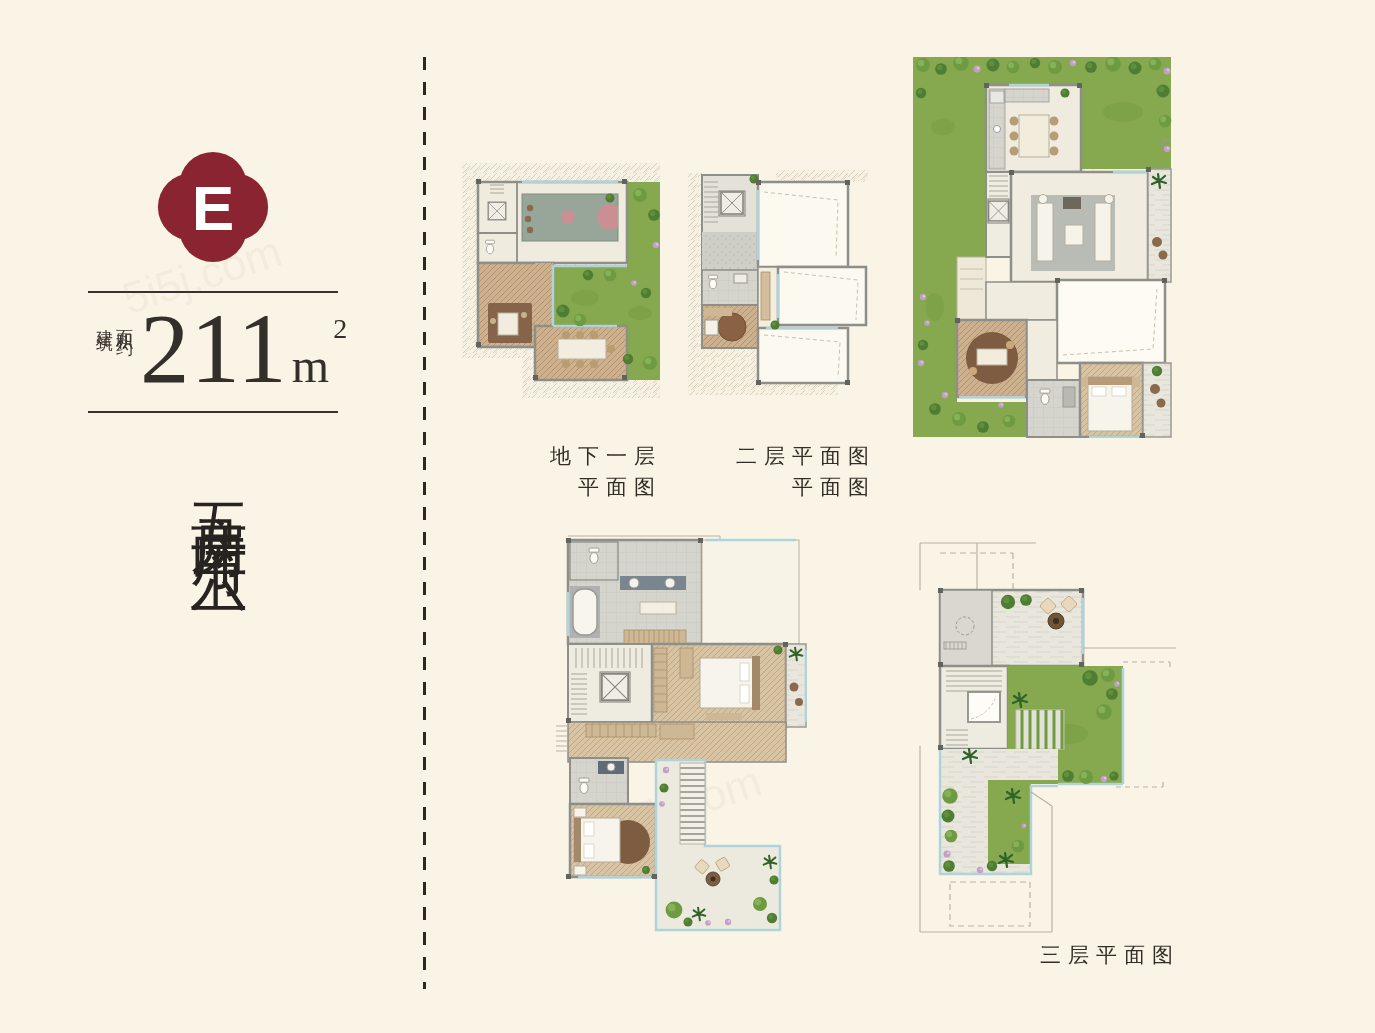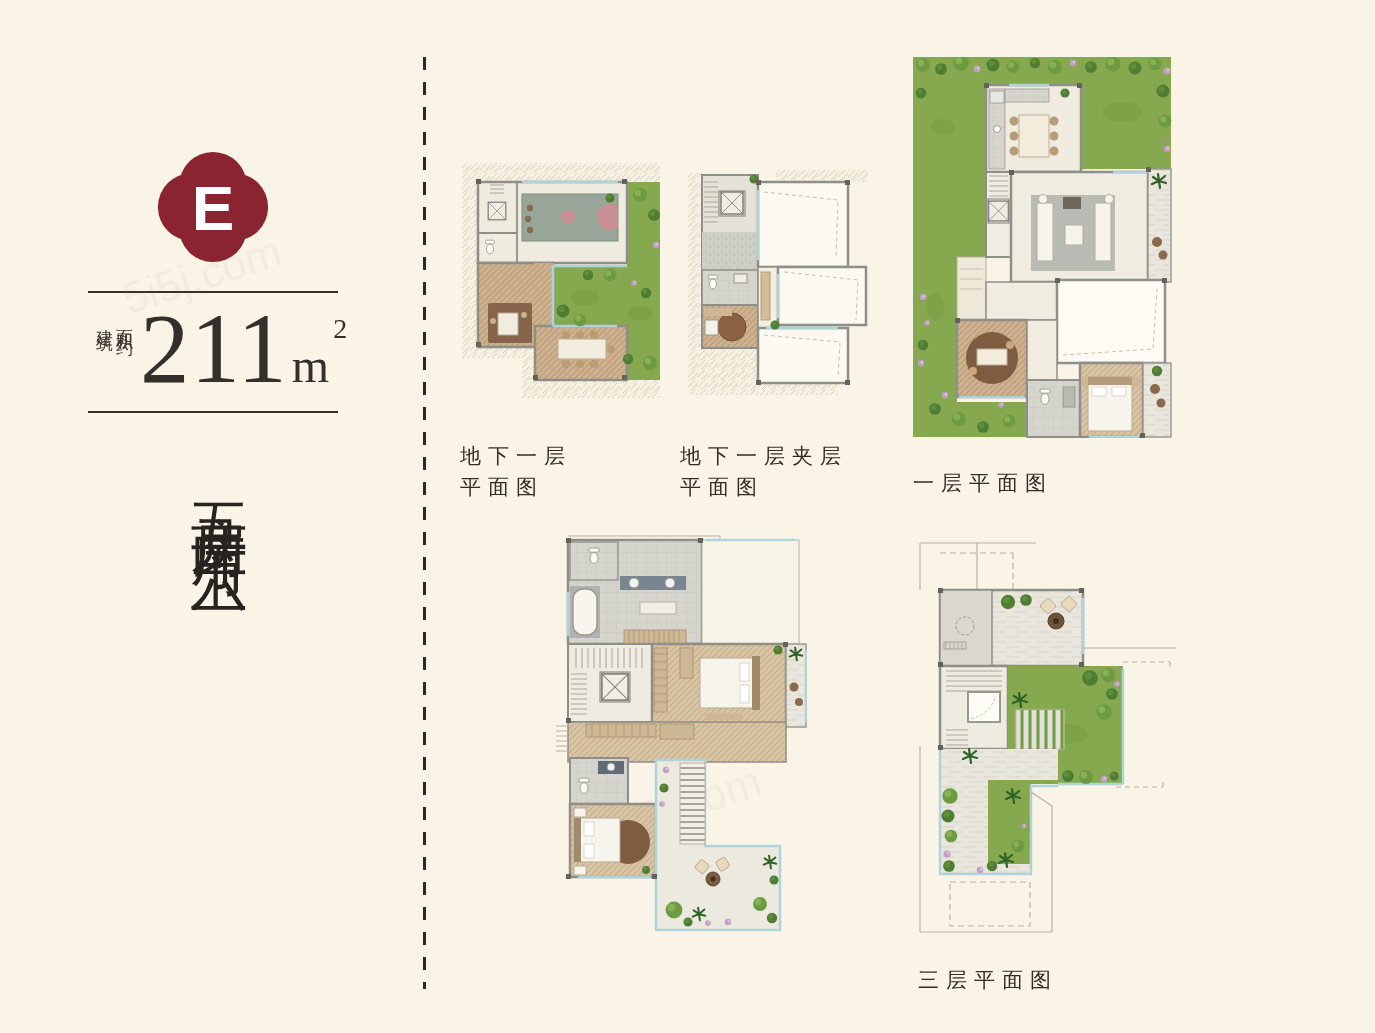--- a/index.html
+++ b/index.html
@@ -12,21 +12,21 @@
   .area-label-col{writing-mode:vertical-lr;text-orientation:upright;font-size:17px;
                   letter-spacing:5px;line-height:20px;color:#3A352F;}
   .area-num{position:absolute;left:130px;top:299px;white-space:nowrap;color:#332F2A;}
   .area-digits{font-size:99px;line-height:1;letter-spacing:1px;margin-left:10px;}
   .area-unit{font-size:48px;margin-left:4px;}
   .area-sup{font-size:28px;vertical-align:44px;}
   .headline{position:absolute;left:180px;top:458px;writing-mode:vertical-rl;text-orientation:upright;
             font-size:57px;letter-spacing:12px;color:#272320;font-weight:500;}
   .divider{position:absolute;left:423px;top:57px;width:3px;height:932px;
            background:repeating-linear-gradient(to bottom,#2C2824 0 13px,transparent 13px 25px);}
-  .plan-caption{position:absolute;text-align:left;font-size:21px;letter-spacing:7px;
+  .plan-caption{position:absolute;text-align:right;font-size:21px;letter-spacing:7px;
                 line-height:31px;color:#332D26;}
   .watermark{position:absolute;font-family:"Liberation Sans",sans-serif;font-size:44px;
              color:#8A7A55;opacity:0.06;transform:rotate(-18deg);white-space:nowrap;}
   svg{display:block;}
 </style>
 </head>
 <body>
 
 <div class="page">
 
@@ -238,21 +238,21 @@
       </g>
       <use href="#bush" transform="translate(66 9) scale(0.7)"></use>
       <use href="#bush" transform="translate(87 155) scale(0.7)"></use>
       <rect x="68" y="10" width="5" height="5" fill="#63635E"></rect>
         <rect x="157" y="10" width="5" height="5" fill="#63635E"></rect>
       <rect x="157" y="210" width="5" height="5" fill="#63635E"></rect>
         <rect x="68" y="210" width="5" height="5" fill="#63635E"></rect>
     </svg>
   </div>
   <div class="plan-caption" style="left:680px;top:441px;width:196px;">
-    <div>地下一层夹层</div>
+    <div>二层平面图</div>
     <div>平面图</div>
   </div>
 
   <div class="abs" style="left:913px;top:57px;">
     <svg width="262" height="381" viewBox="0 0 262 381">
       <g>
         <rect x="0" y="0" width="258" height="112" fill="#86A84E"></rect>
         <rect x="0" y="112" width="44" height="268" fill="#86A84E"></rect>
         <rect x="44" y="345" width="70" height="35" fill="#86A84E"></rect>
         <rect x="44" y="112" width="29" height="90" fill="#86A84E"></rect>
@@ -380,23 +380,20 @@
       <rect x="71" y="26" width="5" height="5" fill="#63635E"></rect>
         <rect x="164" y="26" width="5" height="5" fill="#63635E"></rect>
       <rect x="233" y="110" width="5" height="5" fill="#63635E"></rect>
         <rect x="96" y="113" width="5" height="5" fill="#63635E"></rect>
       <rect x="142" y="221" width="5" height="5" fill="#63635E"></rect>
         <rect x="249" y="221" width="5" height="5" fill="#63635E"></rect>
       <rect x="42" y="261" width="5" height="5" fill="#63635E"></rect>
         <rect x="227" y="376" width="5" height="5" fill="#63635E"></rect>
     </svg>
   </div>
-  <div class="plan-caption" style="left:913px;top:468px;width:262px;">
-    <div>一层平面图</div>
-  </div>
 
   <div class="abs" style="left:556px;top:532px;">
     <svg width="251" height="400" viewBox="0 0 251 400">
       <path d="M12 4 H164 V8" stroke="#B9B2A4" stroke-width="1" fill="none"></path>
 
       <g>
         <rect x="12" y="8" width="134" height="104" fill="url(#graytile)" stroke="#8F8F89" stroke-width="2.5"></rect>
         <rect x="14" y="10" width="48" height="38" fill="none" stroke="#8F8F89" stroke-width="1.3"></rect>
         <use href="#wc" transform="translate(38 26) scale(0.9)"></use>
         <rect x="14" y="54" width="30" height="52" fill="#8B8F98" opacity=".5"></rect>
@@ -567,17 +564,17 @@
       <path d="M32 348 H112 V392 H32 Z" stroke="#B9B2A4" stroke-width="1.2" stroke-dasharray="6 4" fill="none"></path>
       <path d="M2 212 V398 M2 398 H134 M134 398 V272 M113 258 L134 272" stroke="#B9B2A4" stroke-width="1.2" fill="none"></path>
       <path d="M198 253 H245 M245 253 V247" stroke="#B9B2A4" stroke-width="1.2" stroke-dasharray="5 4" fill="none"></path>
       <rect x="20" y="54" width="5" height="5" fill="#63635E"></rect>
         <rect x="161" y="54" width="5" height="5" fill="#63635E"></rect>
       <rect x="20" y="128" width="5" height="5" fill="#63635E"></rect>
         <rect x="161" y="128" width="5" height="5" fill="#63635E"></rect>
       <rect x="20" y="211" width="5" height="5" fill="#63635E"></rect>
     </svg>
   </div>
-  <div class="plan-caption" style="left:918px;top:965px;width:262px;">
+  <div class="plan-caption" style="left:918px;top:940px;width:262px;">
     <div>三层平面图</div>
   </div>
 
 </div>
 
 </body></html>

